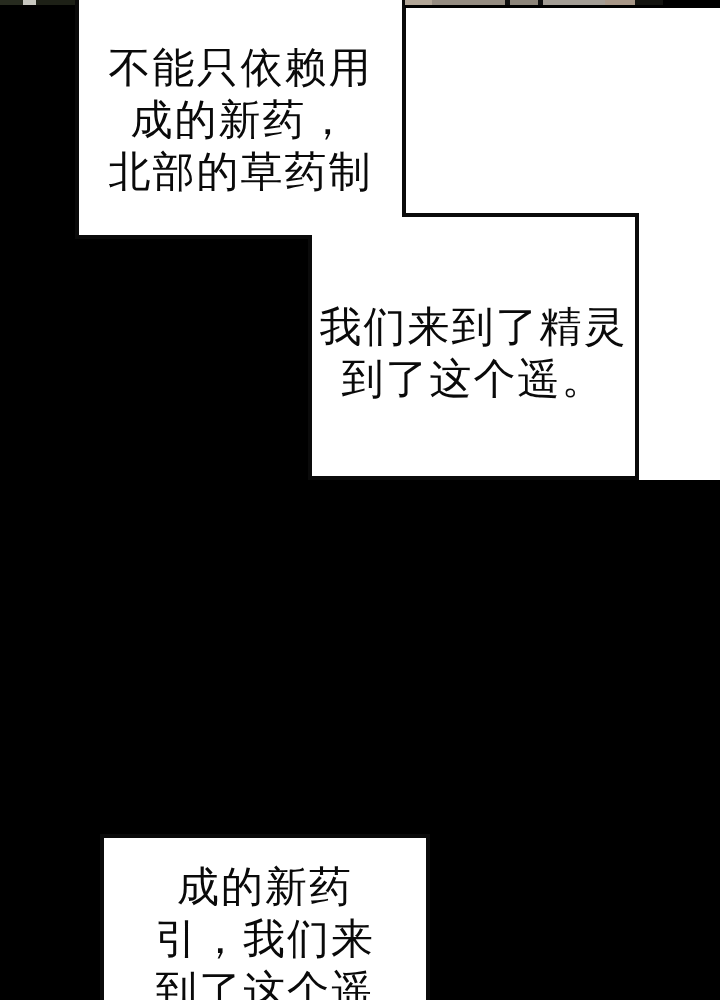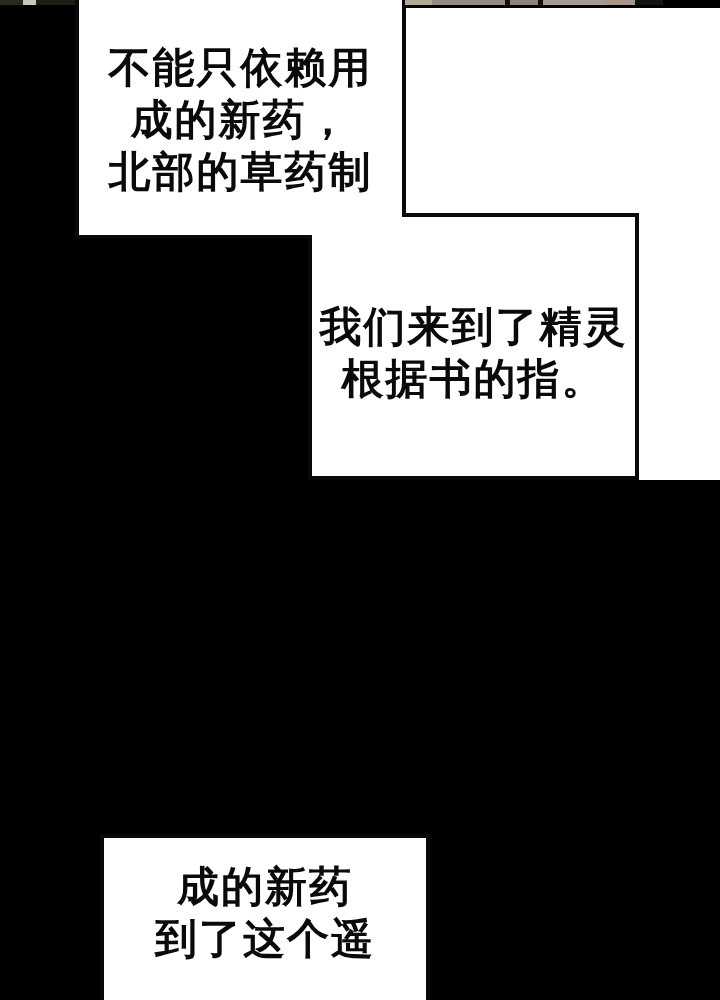--- a/index.html
+++ b/index.html
@@ -24,21 +24,21 @@
   }
   .border-seg {
     position: absolute;
     background: #0a0a0a;
   }
   .caption-text {
     position: absolute;
     color: #0a0a0a;
     font-size: 42px;
     line-height: 52px;
-    font-weight: bold;
+    font-weight: normal;
     letter-spacing: 2px;
     text-align: center;
     white-space: nowrap;
   }
   .edge-strip {
     position: absolute;
     top: 0;
     display: flex;
     align-items: stretch;
     border-bottom: 3px solid #000000;
@@ -98,21 +98,22 @@
   </div>
 
   <div class="caption-text" style="left:77px; top:42px; width:327px;">
     <div>不能只依赖用</div>
     <div>成的新药，</div>
     <div>北部的草药制</div>
   </div>
 
   <div class="caption-text" style="left:310px; top:301px; width:327px;text-align:center;">
     <div>我们来到了精灵</div>
-    <div>根据书的指。</div>
+    <div>到了这个遥。</div>
   </div>
 
   <div class="caption-text" style="left:104px; top:861px; width:322px;">
     <div>成的新药</div>
+    <div>引，我们来</div>
     <div>到了这个遥</div>
   </div>
 
 </div>
 
 </body></html>

